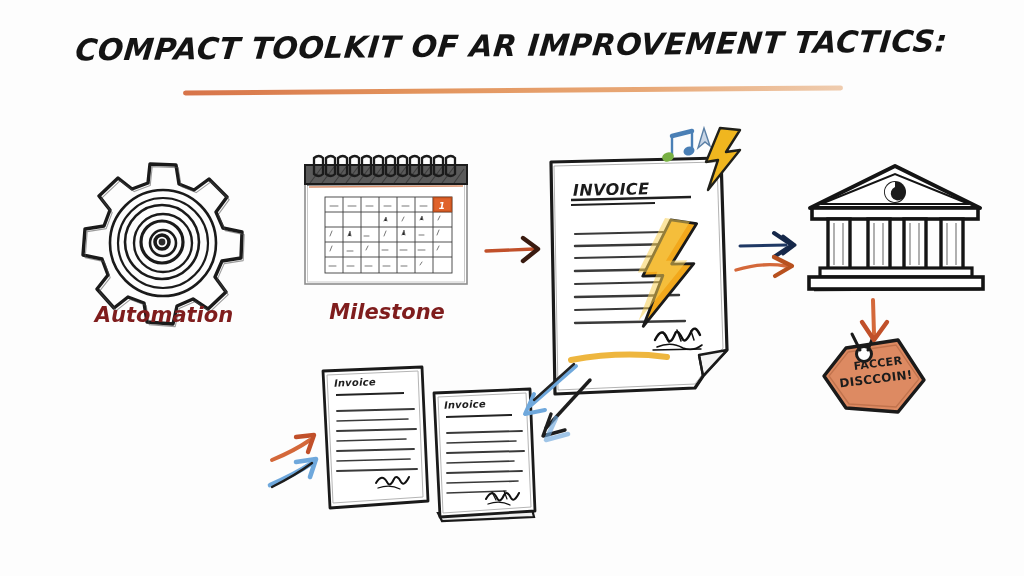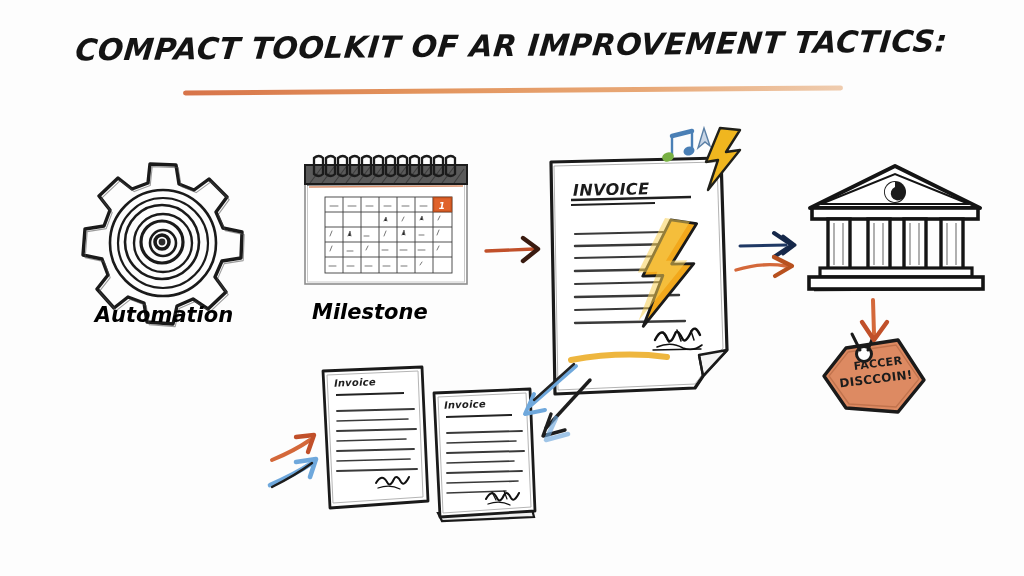--- a/index.html
+++ b/index.html
@@ -43,31 +43,31 @@
     transform: rotate(-0.45deg);
     opacity: .92;
   }
 
   
   .sketch-label {
     font-family: "DejaVu Sans", sans-serif;
     font-weight: bold;
     font-style: italic;
     font-size: 21px;
-    color: #000000;
+    color: #7f1d1d;
     white-space: nowrap;
   }
 
   
   #gear-group { left: 78px; top: 158px; width: 170px; height: 170px; }
   #automation-label { left: 84px; top: 303px; width: 160px; text-align: center; }
 
   
   #calendar-group { left: 296px; top: 152px; width: 180px; height: 140px; }
-  #milestone-label { left: 312px; top: 300px; width: 150px; text-align: left; }
+  #milestone-label { left: 312px; top: 300px; width: 150px; text-align: center; }
 
   
   #invoice-main { left: 545px; top: 150px; width: 185px; height: 240px; }
   #invoice-heading {
     left: 573px; top: 180px;
     font-family: "DejaVu Sans", sans-serif;
     font-weight: bold; font-style: italic;
     font-size: 16px; color: #1b1b1b;
     letter-spacing: .4px;
     transform: rotate(-1.2deg);

